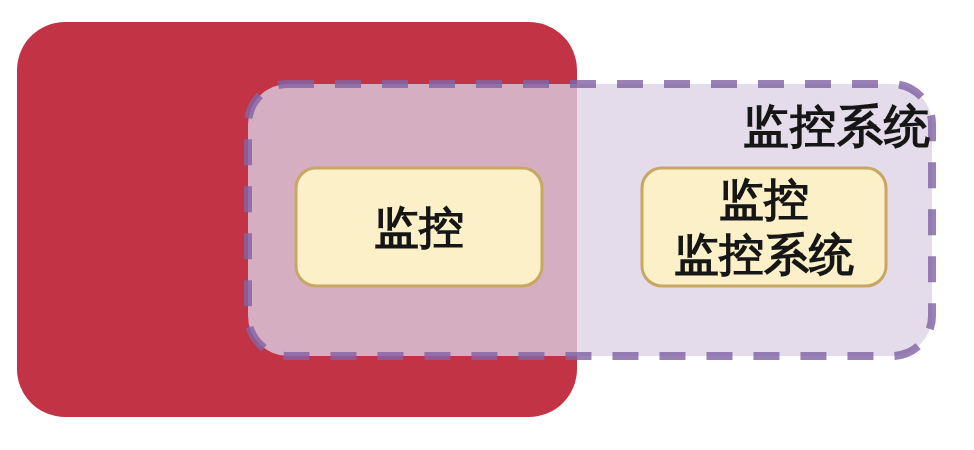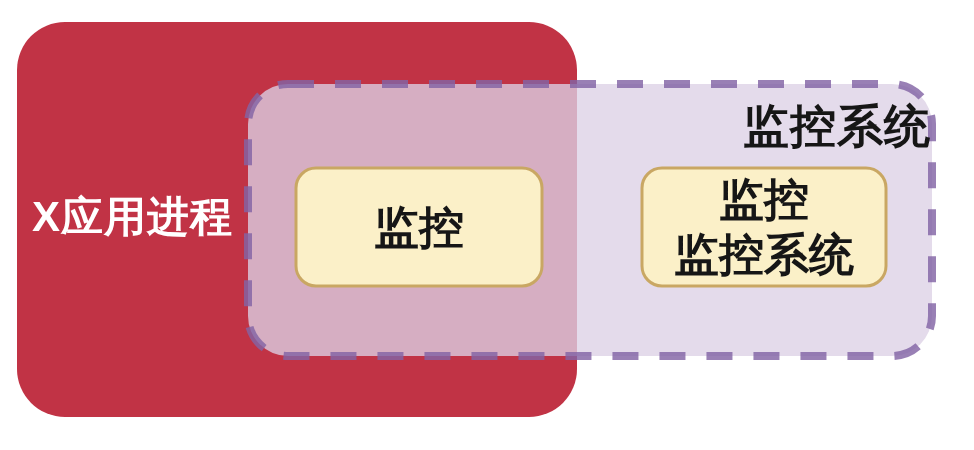--- a/index.html
+++ b/index.html
@@ -76,21 +76,20 @@
 
     <rect x="17" y="22" width="560" height="395" rx="48" ry="48" fill="#C13345"></rect>
 
     <rect x="248" y="84" width="684" height="272" rx="40" ry="40" stroke-width="8" stroke-dasharray="26 21" stroke-linecap="butt" fill="rgba(221,209,230,0.78)" stroke="rgba(130,100,165,0.82)"></rect>
 
     <rect x="296" y="168" width="246" height="118" rx="20" ry="20" stroke-width="3" fill="#FBF0C8" stroke="#C9A763"></rect>
 
     <rect x="642" y="168" width="244" height="118" rx="20" ry="20" stroke-width="3" fill="#FBF0C8" stroke="#C9A763"></rect>
   </svg>
 
-  <div class="overlay-label label-x-app">X应用进程</div>
 
   <div class="overlay-label label-monitoring-system">监控系统</div>
 
   <div class="box-label client">
     <span>监控</span>
   </div>
 
   <div class="box-label server">
     <span>监控</span>
     <span>监控系统</span>

